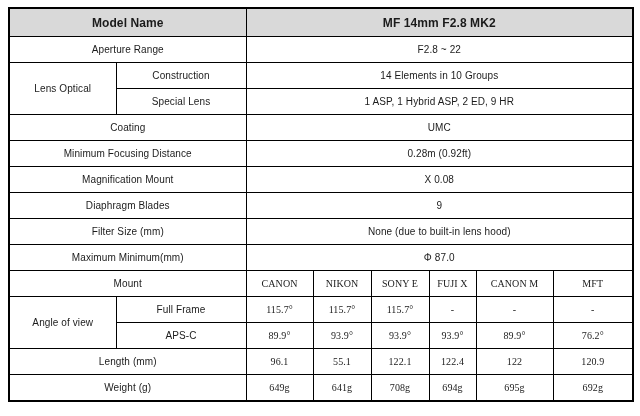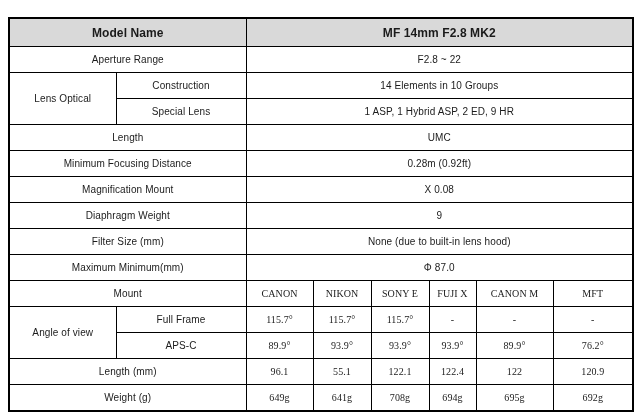--- a/index.html
+++ b/index.html
@@ -6,21 +6,21 @@
     margin: 0;
     padding: 0;
     background: #ffffff;
     font-family: "Liberation Sans", "DejaVu Sans", sans-serif;
   }
   .page {
     width: 640px;
     height: 416px;
     background: #ffffff;
     box-sizing: border-box;
-    padding: 17px 8px;
+    padding: 7px 8px;
     border-radius: 8px;
   }
   table.spec {
     width: 624px;
     border-collapse: collapse;
     table-layout: fixed;
     border: 2px solid #000000;
   }
   table.spec td {
     border: 1px solid #000000;
@@ -76,33 +76,33 @@
       <td rowspan="2">Lens Optical</td>
       <td>Construction</td>
       <td colspan="6">14 Elements in 10 Groups</td>
     </tr>
     <tr>
       <td>Special Lens</td>
       <td colspan="6">1 ASP, 1 Hybrid ASP, 2 ED, 9 HR</td>
     </tr>
 
     <tr>
-      <td colspan="2">Length</td>
+      <td colspan="2">Coating</td>
       <td colspan="6">UMC</td>
     </tr>
     <tr>
       <td colspan="2">Minimum Focusing Distance</td>
       <td colspan="6">0.28m (0.92ft)</td>
     </tr>
     <tr>
       <td colspan="2">Magnification Mount</td>
       <td colspan="6">X 0.08</td>
     </tr>
     <tr>
-      <td colspan="2">Diaphragm Weight</td>
+      <td colspan="2">Diaphragm Blades</td>
       <td colspan="6">9</td>
     </tr>
     <tr>
       <td colspan="2">Filter Size (mm)</td>
       <td colspan="6">None (due to built-in lens hood)</td>
     </tr>
     <tr>
       <td colspan="2">Maximum Minimum(mm)</td>
       <td colspan="6">Φ 87.0</td>
     </tr>

